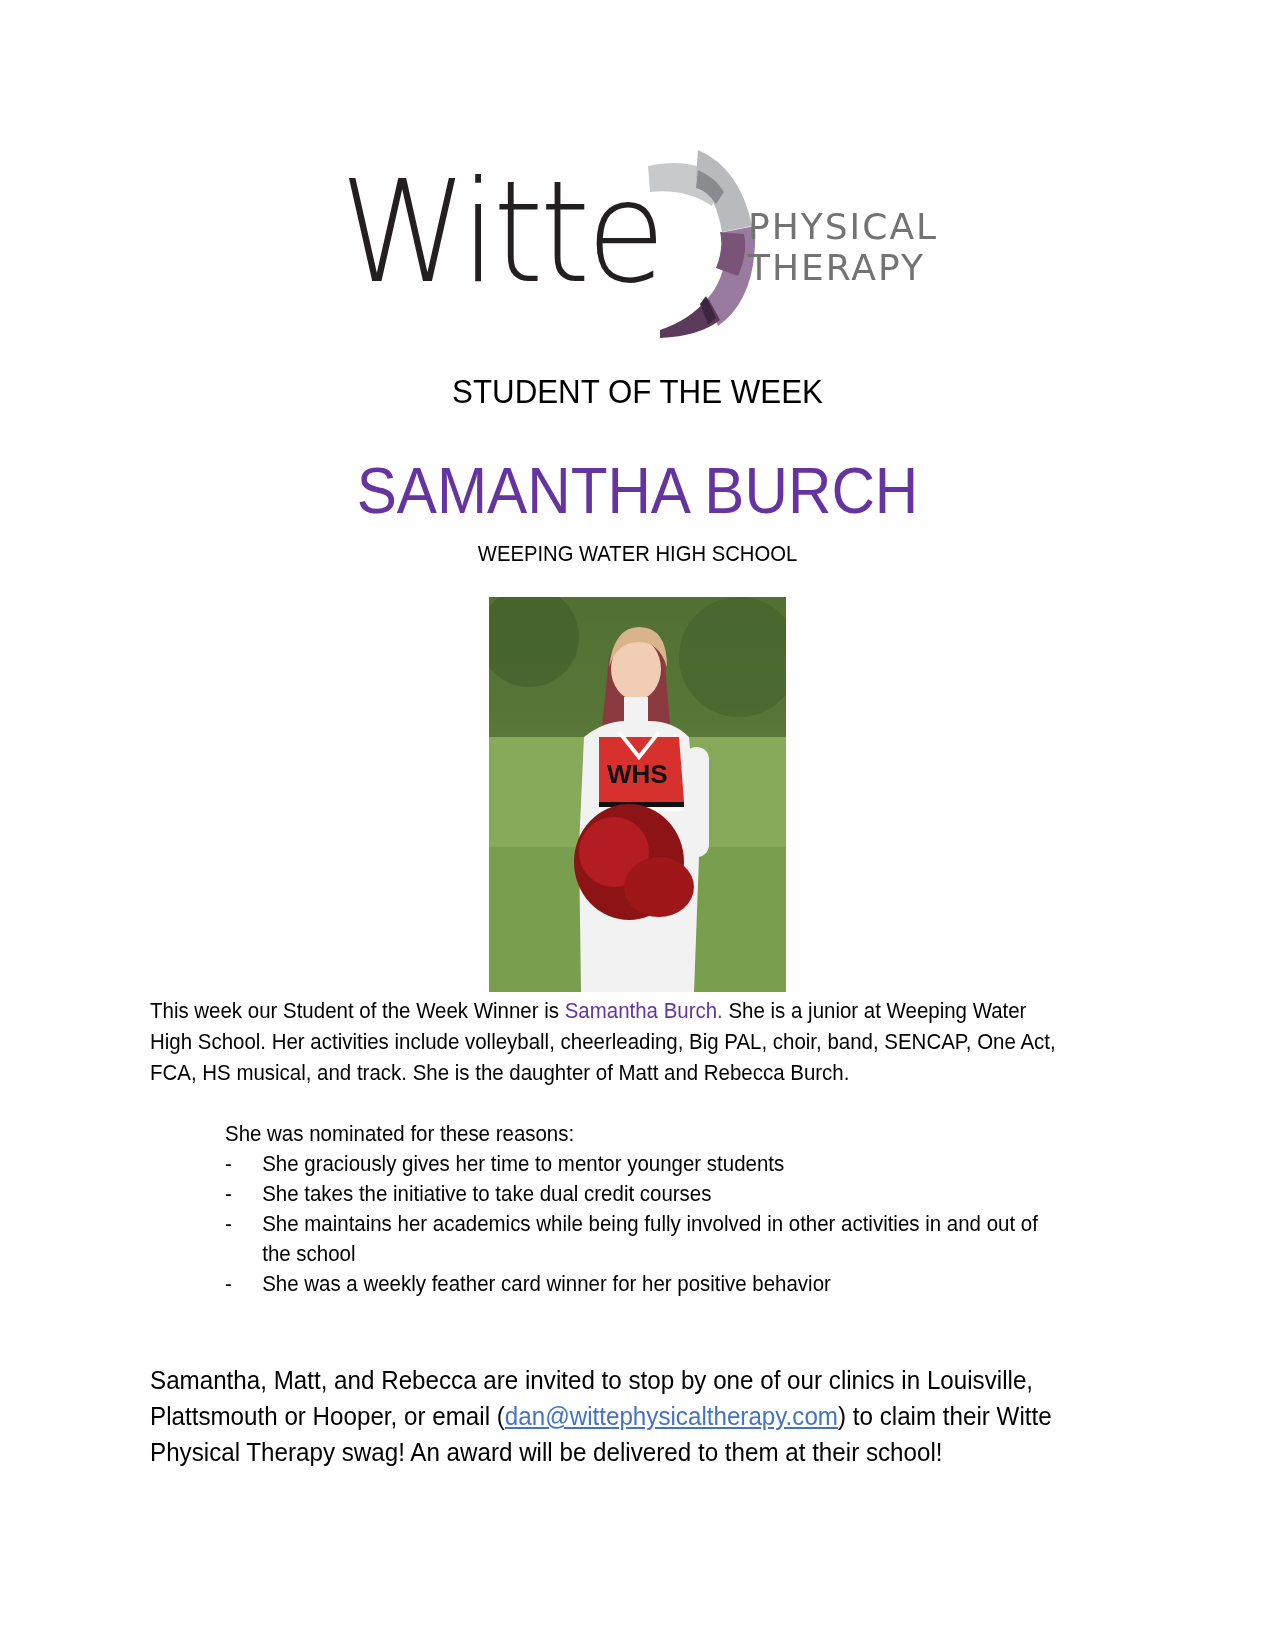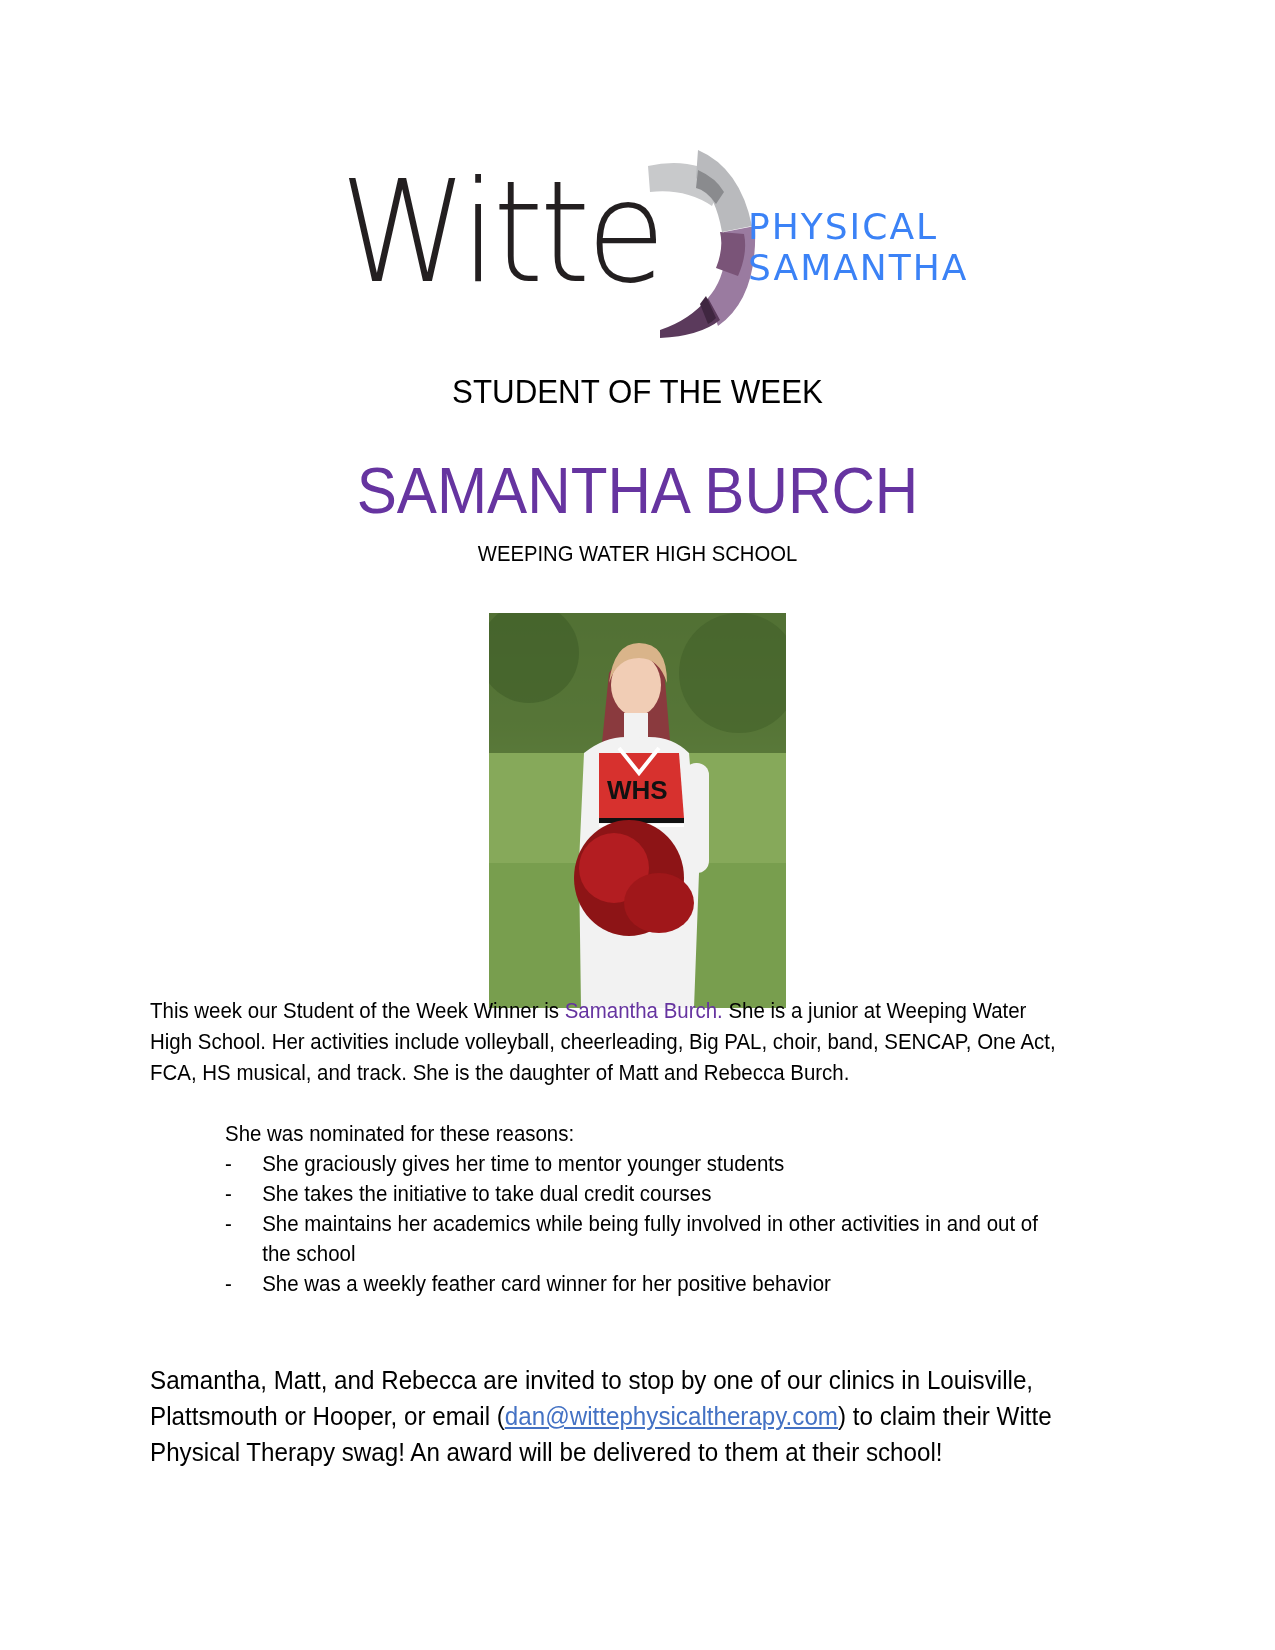--- a/index.html
+++ b/index.html
@@ -5,29 +5,29 @@
   html, body { margin: 0; padding: 0; background: #ffffff; }
   body { width: 1275px; height: 1650px; position: relative; overflow: hidden;
          font-family: "Liberation Sans", "DejaVu Sans", sans-serif; color: #000; }
 
   .logo { position: absolute; left: 340px; top: 148px; width: 610px; height: 192px; }
   .logo-word { position: absolute; left: 0; top: 10px; font-family: "DejaVu Sans", sans-serif;
                font-weight: 200; font-size: 140px; letter-spacing: -4px; line-height: 150px; color: #231f20;
                transform: scaleX(0.92); transform-origin: left top; }
   .logo-arc { position: absolute; left: 280px; top: 0; width: 140px; height: 192px; }
   .logo-sub { position: absolute; left: 408px; top: 58px; font-family: "DejaVu Sans", sans-serif;
-              font-size: 36px; line-height: 41px; letter-spacing: 2px; color: #3b82f6; }
+              font-size: 36px; line-height: 41px; letter-spacing: 2px; color: #737373; }
 
   .heading { position: absolute; left: 0; width: 1275px; text-align: center; }
   .sotw { top: 371px; font-size: 34px; line-height: 40px; transform: scaleX(0.92); }
   .name { top: 455px; font-size: 64px; line-height: 72px; color: #6634a0; transform: scaleX(0.94); }
   .school { top: 540px; font-size: 22px; line-height: 28px; transform: scaleX(0.92); }
 
   .photo { position: absolute; left: 489px; top: 597px; width: 297px; height: 395px; overflow: hidden;
-           background: linear-gradient(180deg, #5b7a3a 0%, #6f8f46 30%, #8fb060 48%, #7fa552 70%, #6c9444 100%); margin-top: 16px; }
+           background: linear-gradient(180deg, #5b7a3a 0%, #6f8f46 30%, #8fb060 48%, #7fa552 70%, #6c9444 100%); }
 
   .para { position: absolute; left: 150px; width: 990px; font-size: 22px; line-height: 31px;
           transform: scaleX(0.93); transform-origin: left top; }
   .p1 { top: 995px; }
   .hl { color: #6634a0; }
   .reasons-title { position: absolute; left: 225px; top: 1119px; font-size: 22px; line-height: 30px;
                    transform: scaleX(0.93); transform-origin: left top; }
   .bullets { position: absolute; left: 225px; top: 1149px; width: 900px; margin: 0; padding: 0; list-style: none;
              font-size: 22px; line-height: 30px; transform: scaleX(0.93); transform-origin: left top; }
   .bullets li { position: relative; padding-left: 40px; }
@@ -44,21 +44,21 @@
     <path d="M28 18 Q70 8 105 30 L 92 58 Q 65 40 30 44 Z" fill="#c8c9cb"></path>
     <path d="M78 2 Q120 20 132 78 L 102 84 Q 96 48 76 30 Z" fill="#b9babd"></path>
     <path d="M78 22 Q 96 30 104 44 L 96 56 Q 86 42 76 40 Z" fill="#8a8b8e"></path>
     <path d="M104 84 L 135 78 Q 138 150 98 178 L 88 150 Q 110 125 104 84 Z" fill="#9a7ba0"></path>
     <path d="M100 84 L 124 86 Q 128 105 118 128 L 96 120 Q 104 100 100 84 Z" fill="#7a5478"></path>
     <path d="M40 190 Q 80 188 100 172 L 88 150 Q 70 172 40 182 Z" fill="#5b3a5c"></path>
     <path d="M86 148 L 96 170 Q 92 174 88 176 L 80 156 Z" fill="#3f2640"></path>
   </svg>
   <div class="logo-sub">
     <div>PHYSICAL</div>
-    <div>SAMANTHA</div>
+    <div>THERAPY</div>
   </div>
 </div>
 
 <div class="heading sotw">STUDENT OF THE WEEK</div>
 <div class="heading name">SAMANTHA BURCH</div>
 <div class="heading school">WEEPING WATER HIGH SCHOOL</div>
 
 <div class="photo">
   <svg width="297" height="395" viewBox="0 0 297 395">
     <rect x="0" y="0" width="297" height="150" fill="#4f6e33" opacity="0.75"></rect>

